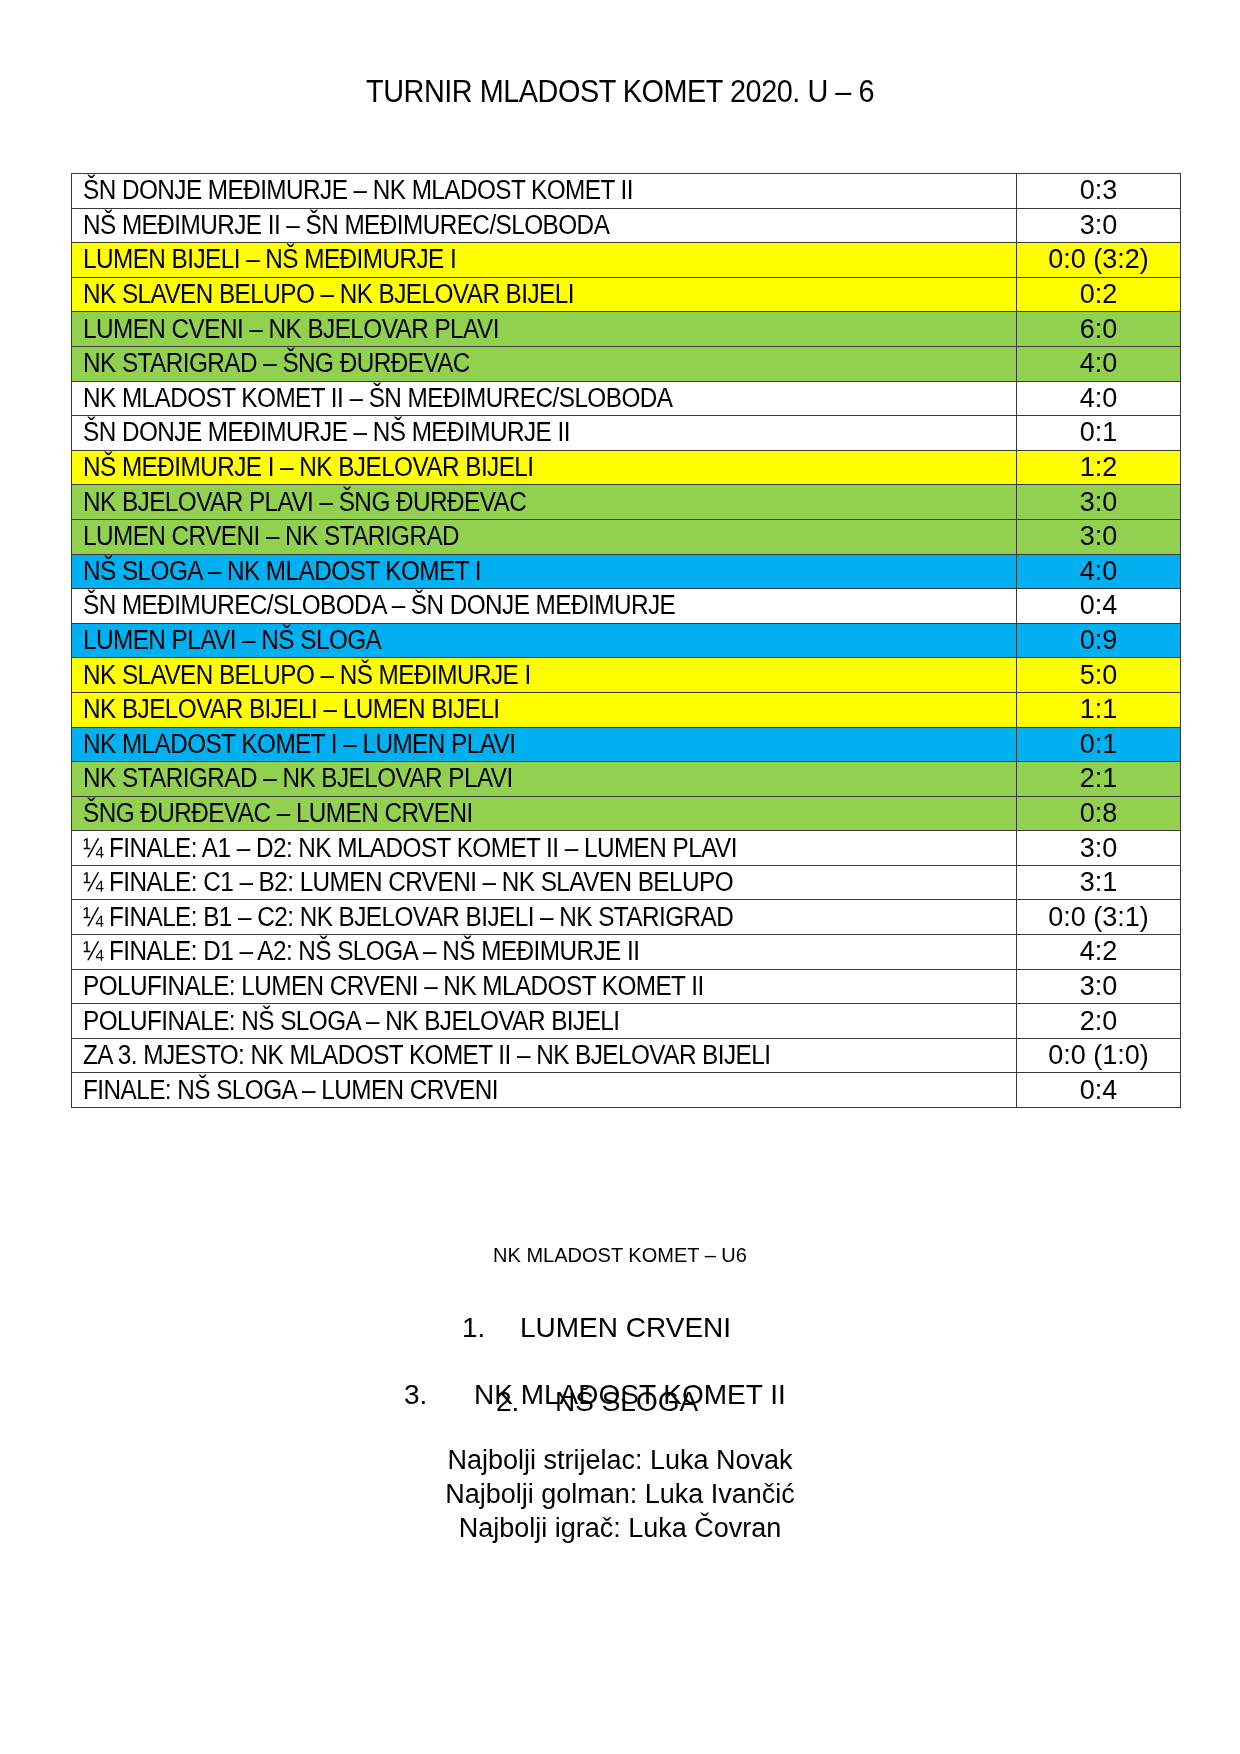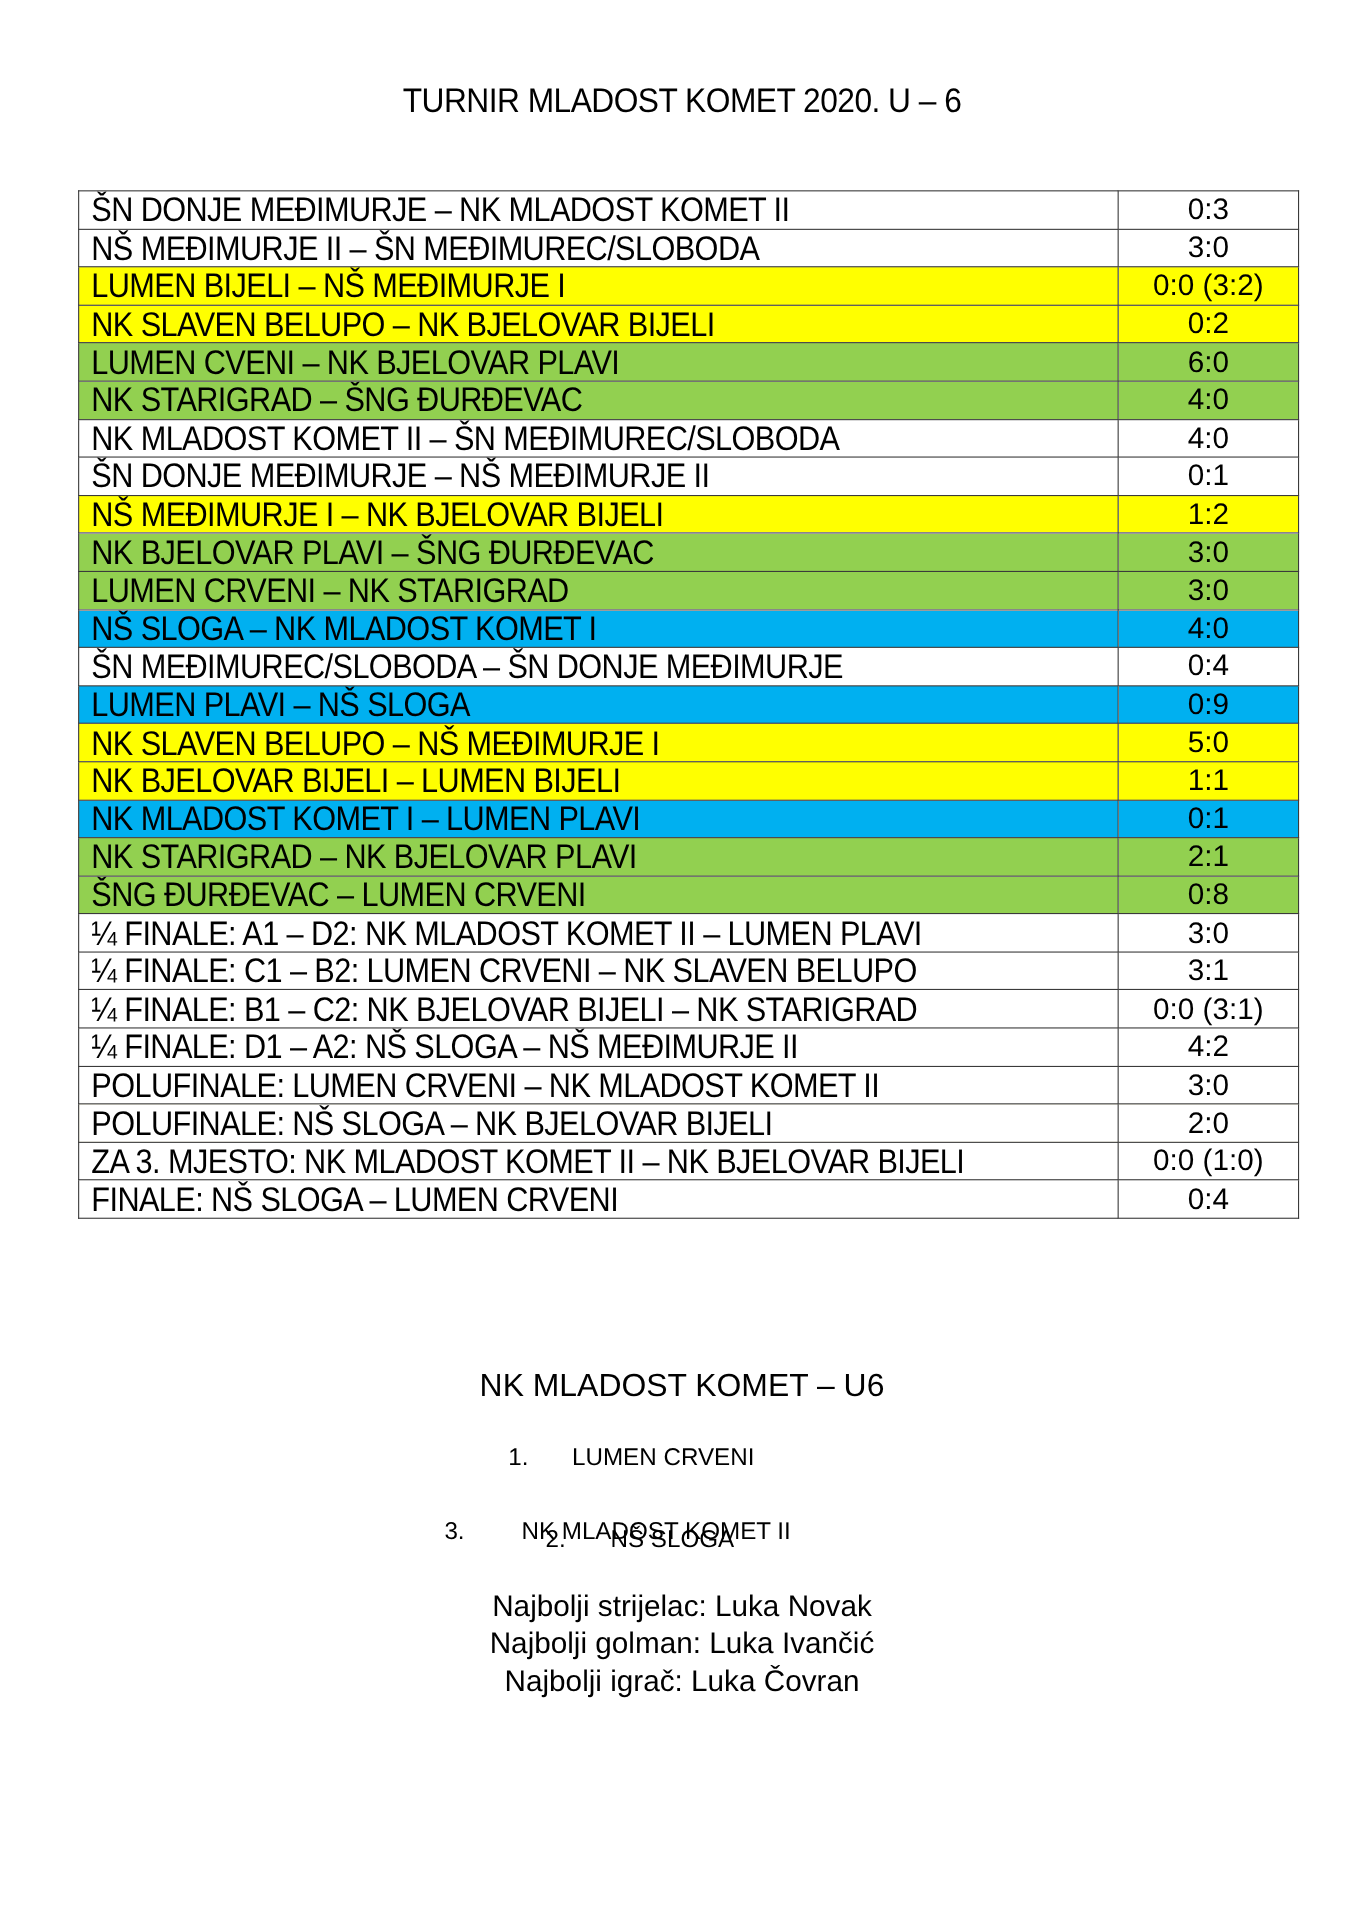--- a/index.html
+++ b/index.html
@@ -31,21 +31,21 @@
       left: 71px;
       top: 173px;
       width: 1098px;
       border-collapse: collapse;
       table-layout: fixed;
     }
     .results-table td {
       height: 33.6px;
       padding: 0;
       border: 1px solid #3a3a3a;
-      font-size: 31px;
+      font-size: 27px;
       line-height: 33px;
       white-space: nowrap;
       overflow: hidden;
     }
     .results-table td.match {
       width: 933px;
       padding-left: 11px;
       letter-spacing: -0.6px;
     }
     .results-table td.score {
@@ -61,26 +61,26 @@
     tr.c-white td { background: #ffffff; }
     tr.c-yellow td { background: #ffff00; }
     tr.c-green td { background: #92d050; }
     tr.c-blue td { background: #00b0f0; }
 
     .summary {
       position: absolute;
       left: 0;
       width: 1240px;
       text-align: center;
-      font-size: 29px;
+      font-size: 20px;
     }
     .summary-title { top: 1244px; }
     .standing {
       position: absolute;
-      font-size: 22px;
+      font-size: 28px;
       white-space: nowrap;
     }
     .standing .rank { display: inline-block; }
     .award {
       position: absolute;
       left: 0;
       width: 1240px;
       text-align: center;
       font-size: 27px;
     }

